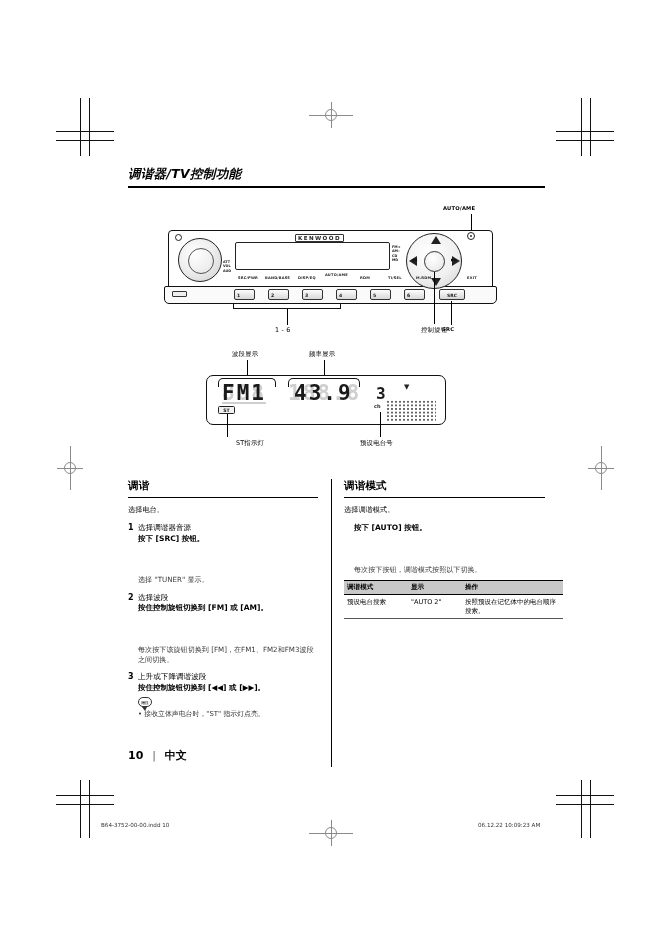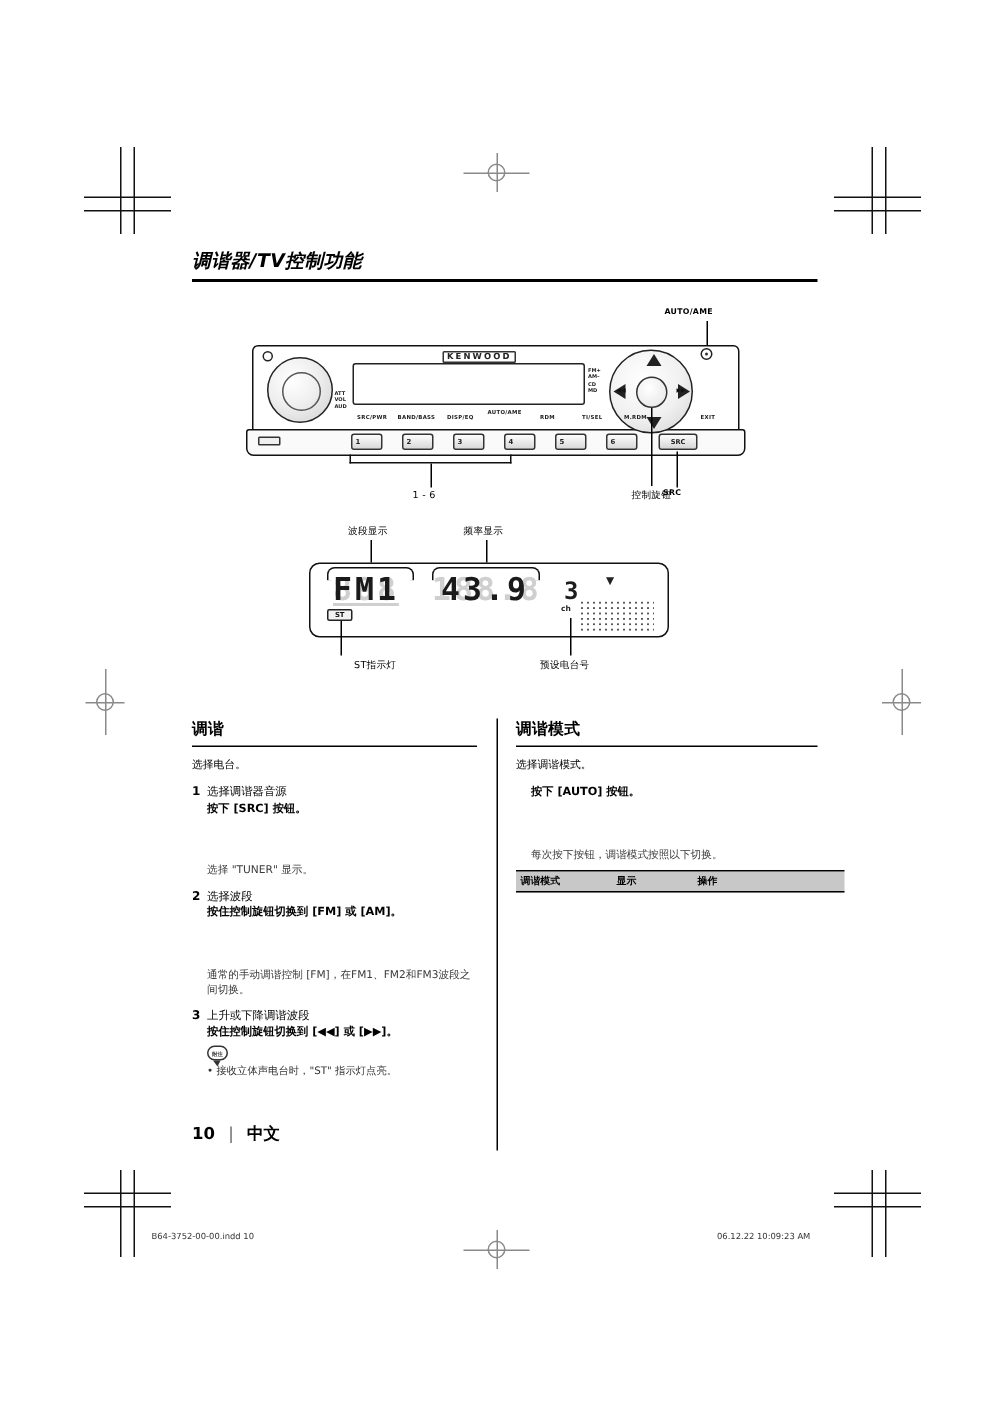--- a/index.html
+++ b/index.html
@@ -647,21 +647,21 @@
         <div class="step-sub">按下 [SRC] 按钮。</div>
         <div class="step-note">选择 "TUNER" 显示。</div>
       </div>
     </div>
 
     <div class="step">
       <div class="step-num">2</div>
       <div class="step-body">
         <div class="step-head">选择波段</div>
         <div class="step-sub">按住控制旋钮切换到 [FM] 或 [AM]。</div>
-        <div class="step-note">通常的手动调谐控制 [FM]，在FM1、FM2和FM3波段之间切换。</div>
+        <div class="step-note">每次按下该旋钮切换到 [FM]，在FM1、FM2和FM3波段之间切换。</div>
       </div>
     </div>
 
     <div class="step">
       <div class="step-num">3</div>
       <div class="step-body">
         <div class="step-head">上升或下降调谐波段</div>
         <div class="step-sub">按住控制旋钮切换到 [◀◀] 或 [▶▶]。</div>
         <div class="note-icon">附注</div>
         <div class="bullet-note">• 接收立体声电台时，"ST" 指示灯点亮。</div>
@@ -681,20 +681,25 @@
 
     <table class="modes">
       <thead>
         <tr>
           <th class="c-mode">调谐模式</th>
           <th class="c-disp">显示</th>
           <th class="c-op">操作</th>
         </tr>
       </thead>
       <tbody>
+        <tr>
+          <td>预设电台搜索</td>
+          <td>"AUTO 2"</td>
+          <td>按照预设在记忆体中的电台顺序搜索。</td>
+        </tr>
       </tbody>
     </table>
   </div>
 
   <div id="page-footer">
     <span>10</span>
     <span class="sep">|</span>
     <span class="lang">中文</span>
   </div>
 

